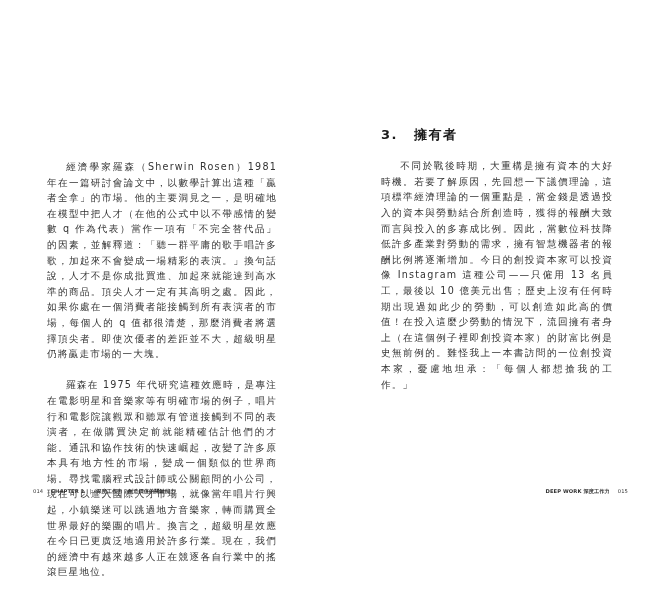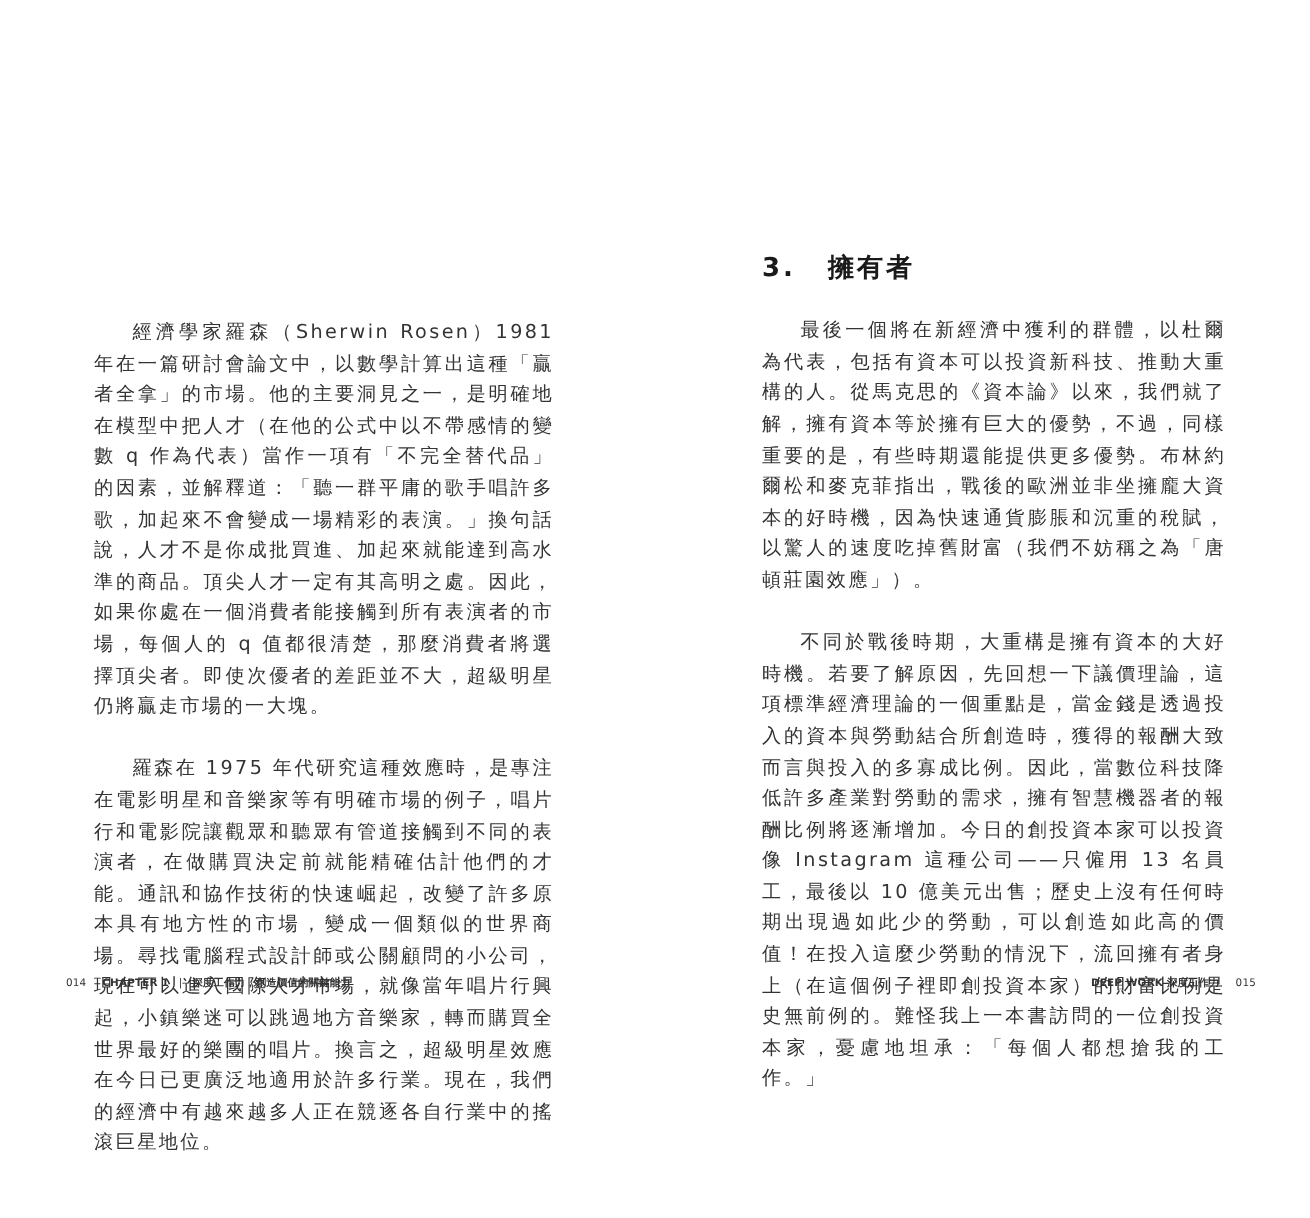--- a/index.html
+++ b/index.html
@@ -74,20 +74,19 @@
     <span>深度工作力，創造價值的關鍵能力</span>
   </div>
 </div>
 
 <div class="page page-right">
   <div class="column">
     <div class="heading">
       <span class="num">3.</span>
       <span>擁有者</span>
     </div>
-    <p class="para">最後一個將在新經濟中獲利的群體，以杜爾為代表，包括有資本可以投資新科技、推動大重構的人。從馬克思的《資本論》以來，我們就了解，擁有資本等於擁有巨大的優勢，不過，同樣重要的是，有些時期還能提供更多優勢。布林約爾松和麥克菲指出，戰後的歐洲並非坐擁龐大資本的好時機，因為快速通貨膨脹和沉重的稅賦，以驚人的速度吃掉舊財富（我們不妨稱之為「唐頓莊園效應」）。</p>
     <p class="para">不同於戰後時期，大重構是擁有資本的大好時機。若要了解原因，先回想一下議價理論，這項標準經濟理論的一個重點是，當金錢是透過投入的資本與勞動結合所創造時，獲得的報酬大致而言與投入的多寡成比例。因此，當數位科技降低許多產業對勞動的需求，擁有智慧機器者的報酬比例將逐漸增加。今日的創投資本家可以投資像 Instagram 這種公司——只僱用 13 名員工，最後以 10 億美元出售；歷史上沒有任何時期出現過如此少的勞動，可以創造如此高的價值！在投入這麼少勞動的情況下，流回擁有者身上（在這個例子裡即創投資本家）的財富比例是史無前例的。難怪我上一本書訪問的一位創投資本家，憂慮地坦承：「每個人都想搶我的工作。」</p>
   </div>
   <div class="footer footer-right">
     <span>DEEP WORK 深度工作力</span>
     <span class="pg">015</span>
   </div>
 </div>
 
 </body></html>

